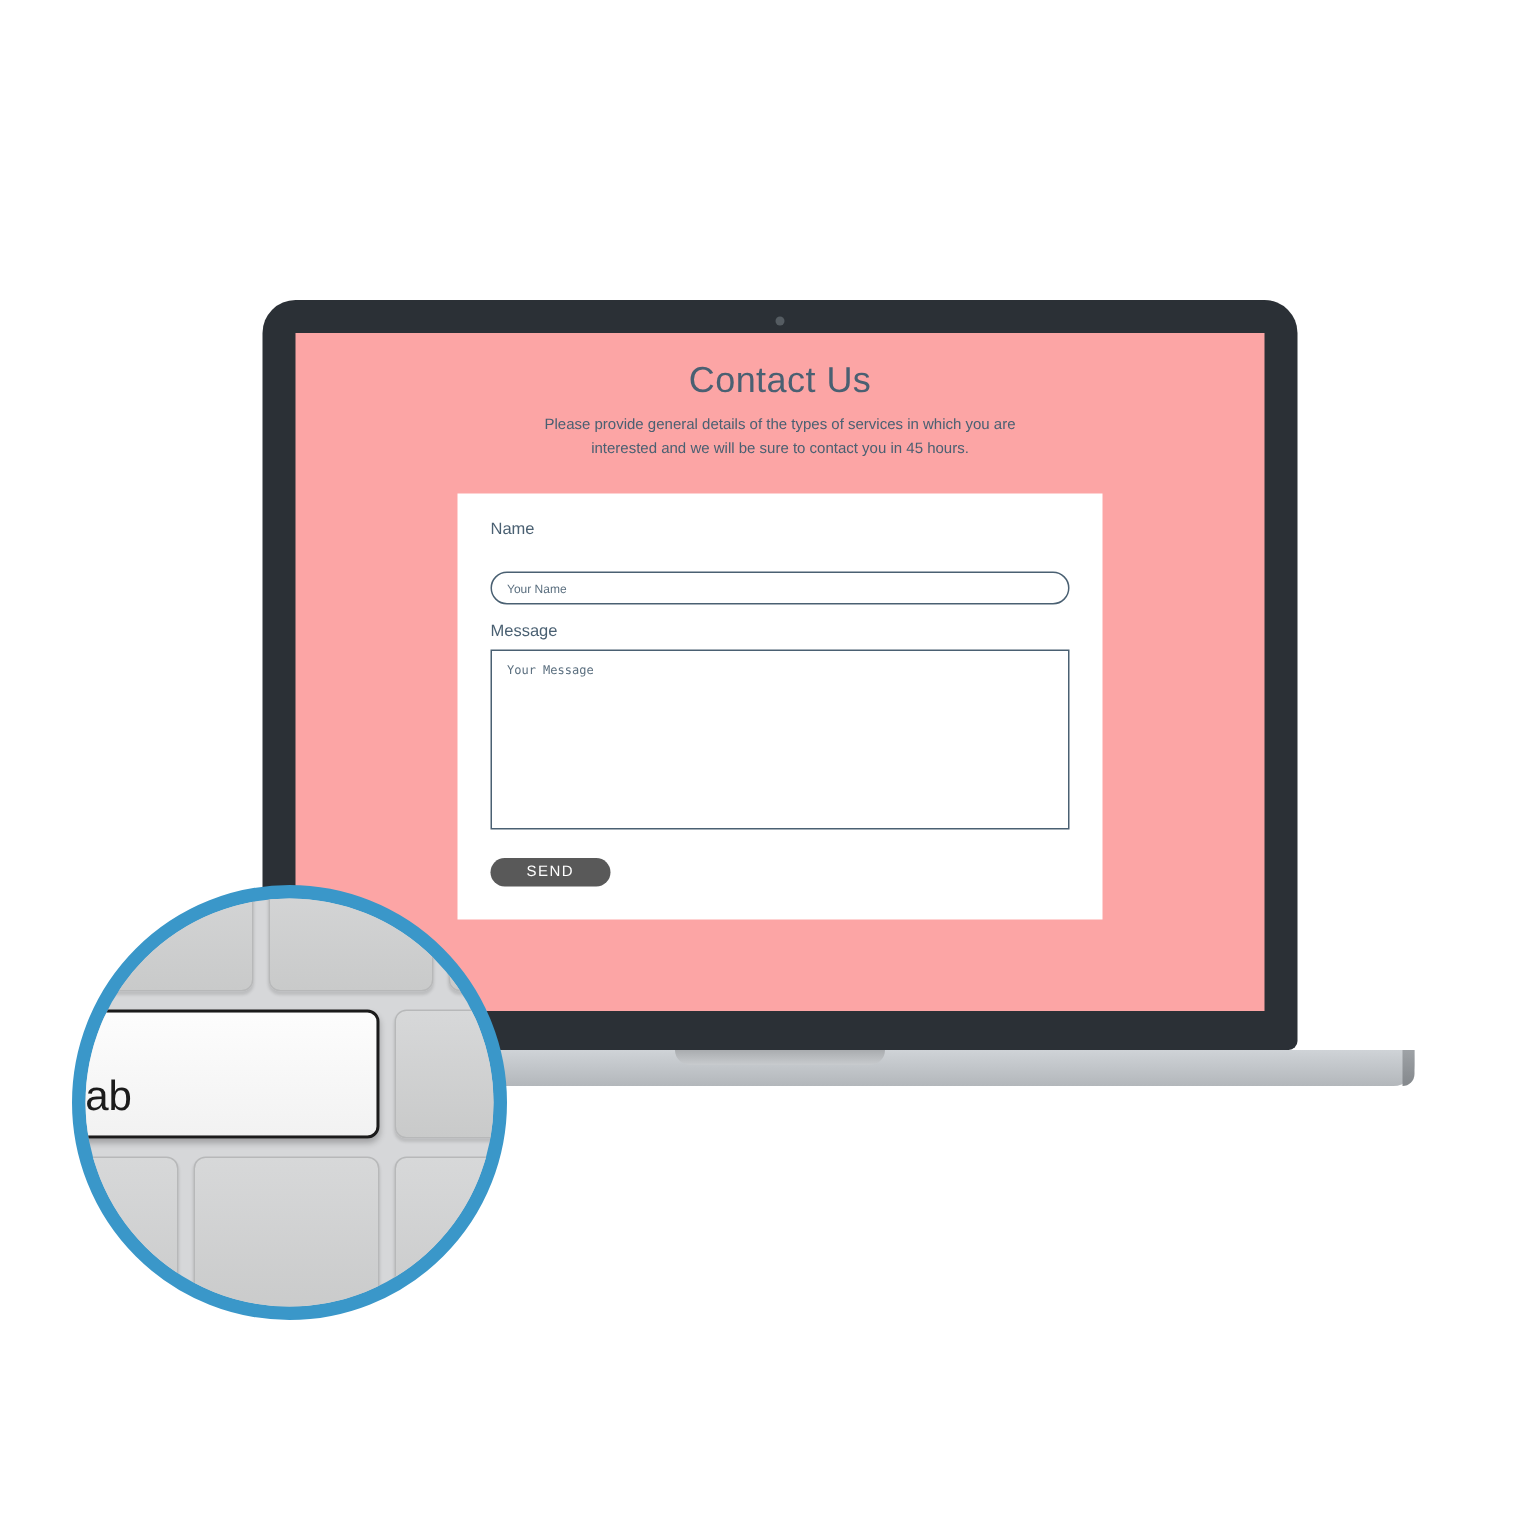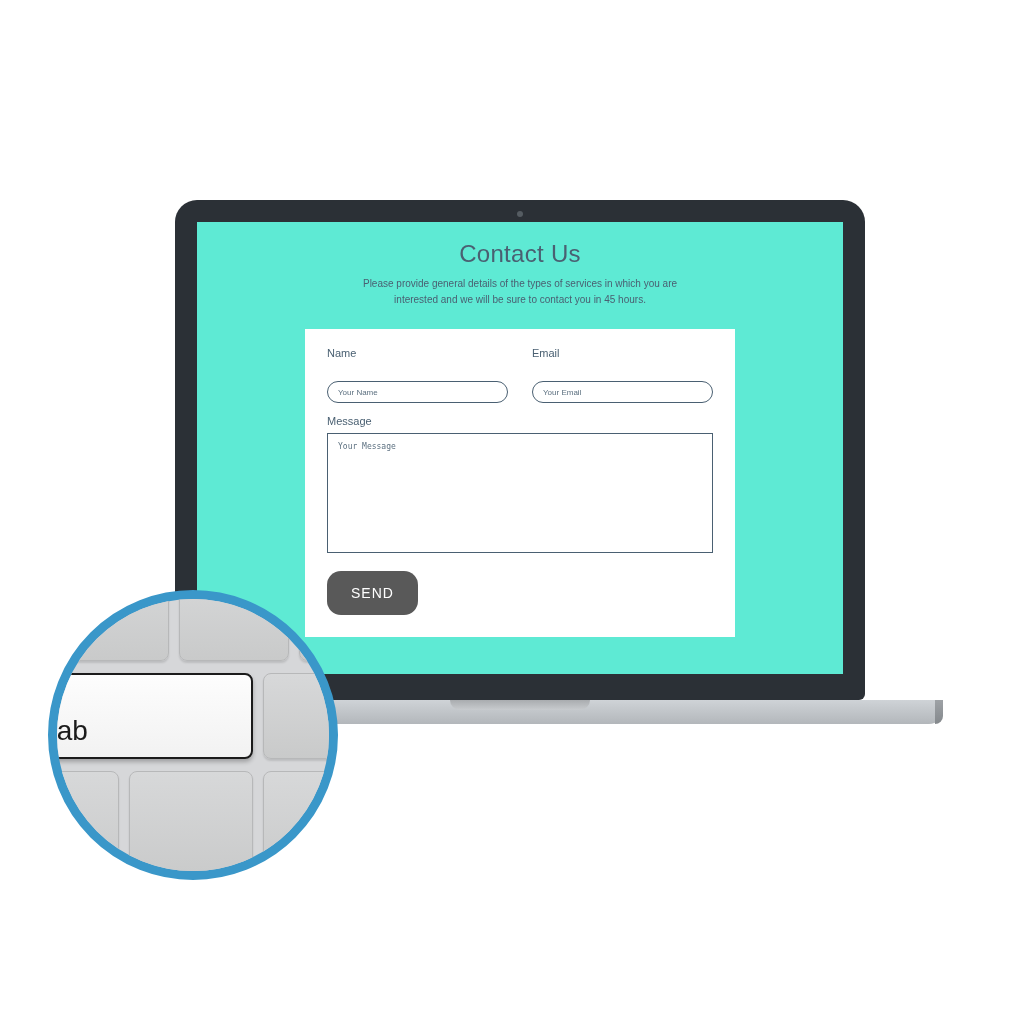--- a/index.html
+++ b/index.html
@@ -33,21 +33,21 @@
     left: 50%;
     width: 6px;
     height: 6px;
     border-radius: 50%;
     background: #555c62;
     transform: translateX(-50%);
   }
   .screen {
     width: 100%;
     height: 100%;
-    background: #5eead4;
+    background: #fca5a5;
     position: relative;
     overflow: hidden;
     text-decoration: underline;
   }
   .laptop-base {
     position: relative;
     left: -78px;
     width: 846px;
     height: 24px;
     background: linear-gradient(#cfd3d7, #b3b7bb);
@@ -141,22 +141,22 @@
     padding: 8px 10px;
     resize: none;
     outline: none;
   }
   .msg-box::placeholder { color: #4a6072; opacity: .9; }
   .send-btn {
     margin-top: 14px;
     background: #595959;
     color: #fff;
     border: none;
-    padding: 14px 24px;
-    font-size: 14px;
+    padding: 4px 24px;
+    font-size: 10px;
     letter-spacing: 1px;
     border-radius: 14px;
     cursor: pointer;
   }
 
   
   .magnifier {
     position: absolute;
     left: 48px;
     top: 590px;
@@ -215,24 +215,20 @@
       <div class="content">
 
         <h1 class="heading">Contact Us</h1>
         <p class="subtext">Please provide general details of the types of services in which you are interested and we will be sure to contact you in 45 hours.</p>
 
         <div class="form-card">
           <div class="row">
             <div class="field">
               <span class="label">Name</span>
               <input class="pill-input" placeholder="Your Name" style="">
-            </div>
-            <div class="field">
-              <span class="label">Email</span>
-              <input class="pill-input" placeholder="Your Email" style="">
             </div>
           </div>
           <span class="msg-label">Message</span>
           <textarea class="msg-box" placeholder="Your Message" style=""></textarea>
           <button class="send-btn">SEND</button>
         </div>
 
       </div>
     </div>
   </div>

